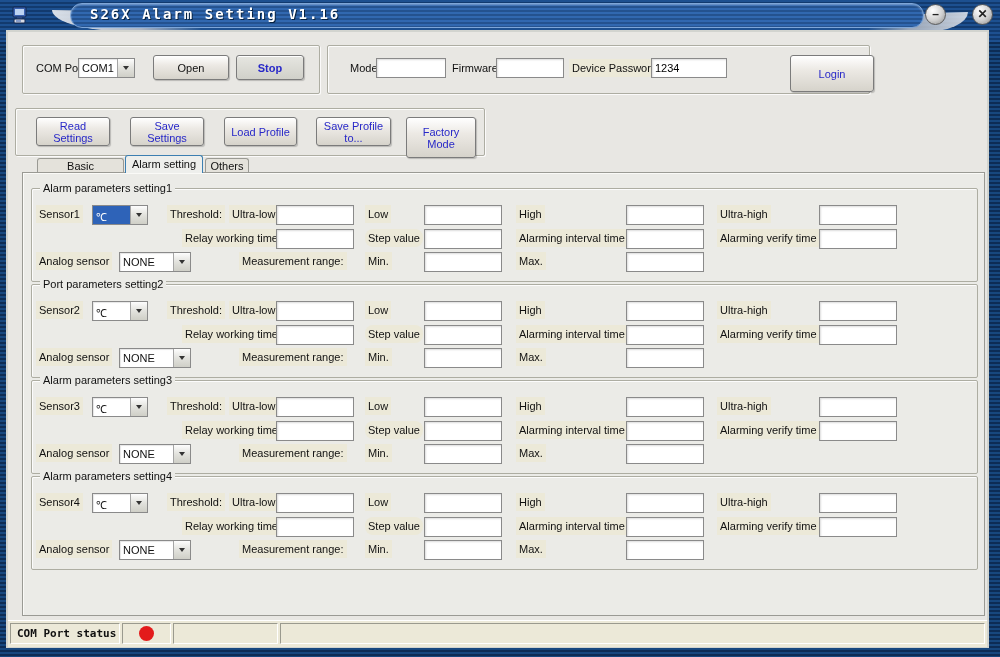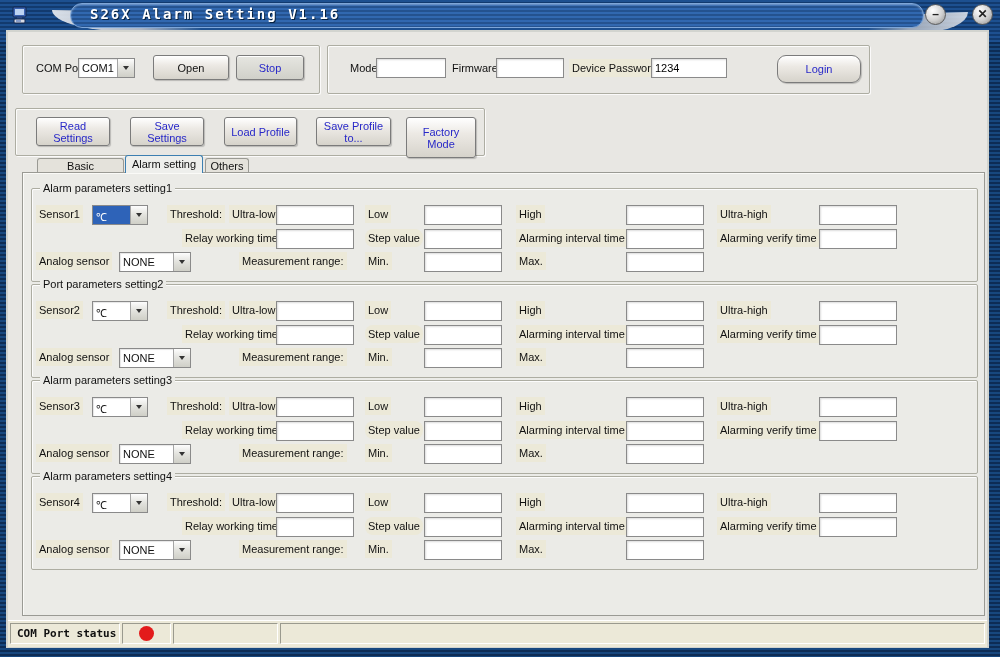--- a/index.html
+++ b/index.html
@@ -50,21 +50,21 @@
     background:linear-gradient(180deg,#fdfdfd,#e2e2dd 50%,#cfcfc7);
     display:flex;align-items:center;justify-content:center;}
   .tri{width:0;height:0;border-left:3px solid transparent;border-right:3px solid transparent;
     border-top:4px solid #333;}
   .xpbtn{position:absolute;box-sizing:border-box;border:1px solid #7b7b7b;border-radius:3px;
     background:linear-gradient(180deg,#ffffff,#ece9e4 40%,#d6d3cb);
     box-shadow:inset 0 1px 0 #fff,1px 1px 1px rgba(0,0,0,.2);
     font-family:"Liberation Sans",sans-serif;font-size:11px;color:#2828c8;
     text-align:center;cursor:default;}
   .black-text{color:#111;}
-  .pressed{background:linear-gradient(180deg,#e6e6e1,#d0d0c9);}
+  .pressed{background:linear-gradient(180deg,#e6e6e1,#d0d0c9);font-weight:bold;}
   
   .tab{position:absolute;box-sizing:border-box;border:1px solid #9a9a94;border-bottom:none;
     border-radius:3px 3px 0 0;background:#e4e2db;text-align:center;font-size:11px;
     height:15px;top:126px;line-height:14px;z-index:1;}
   .tab.selected{border:1px solid #3c7fb1;border-bottom:none;background:#eeefec;
     top:123px;height:18px;line-height:17px;z-index:3;}
   .tabpage{position:absolute;left:14px;top:140px;width:961px;height:442px;
     border:1px solid #9a9a94;background:#ebebe7;box-shadow:inset 1px 1px 0 #fafaf7;z-index:2;}
   
   .group{position:absolute;left:8px;width:945px;height:92px;border:1px solid #adada2;
@@ -141,21 +141,21 @@
       <button class="xpbtn pressed" style="left:213px;top:9px;width:68px;height:25px;">Stop</button>
     </div>
 
     <div class="etch frame-device">
       <span class="plabel" style="left:10px;top:13px;padding-left:12px;">Model</span>
       <input class="tin" style="left: 48px; top: 12px; width: 70px;" value="">
       <span class="plabel" style="left:124px;top:13px;">Firmware</span>
       <input class="tin" style="left: 168px; top: 12px; width: 68px;" value="">
       <span class="plabel yl" style="left:241px;top:13px;">Device Password</span>
       <input class="tin" style="left: 323px; top: 12px; width: 76px;" value="1234">
-      <button class="xpbtn" style="left:449px;top:9px;width:84px;height:28px;border-radius:9px;">Login</button>
+      <button class="xpbtn" style="left:462px;top:9px;width:84px;height:37px;">Login</button>
     </div>
 
     <div class="etch frame-actions">
       <button class="xpbtn" style="left:20px;top:8px;width:74px;height:29px;">Read Settings</button>
       <button class="xpbtn" style="left:114px;top:8px;width:74px;height:29px;">Save Settings</button>
       <button class="xpbtn" style="left:208px;top:8px;width:73px;height:29px;">Load Profile</button>
       <button class="xpbtn" style="left:300px;top:8px;width:75px;height:29px;">Save Profile to...</button>
       <button class="xpbtn" style="left:390px;top:8px;width:70px;height:41px;">Factory Mode</button>
     </div>
 

